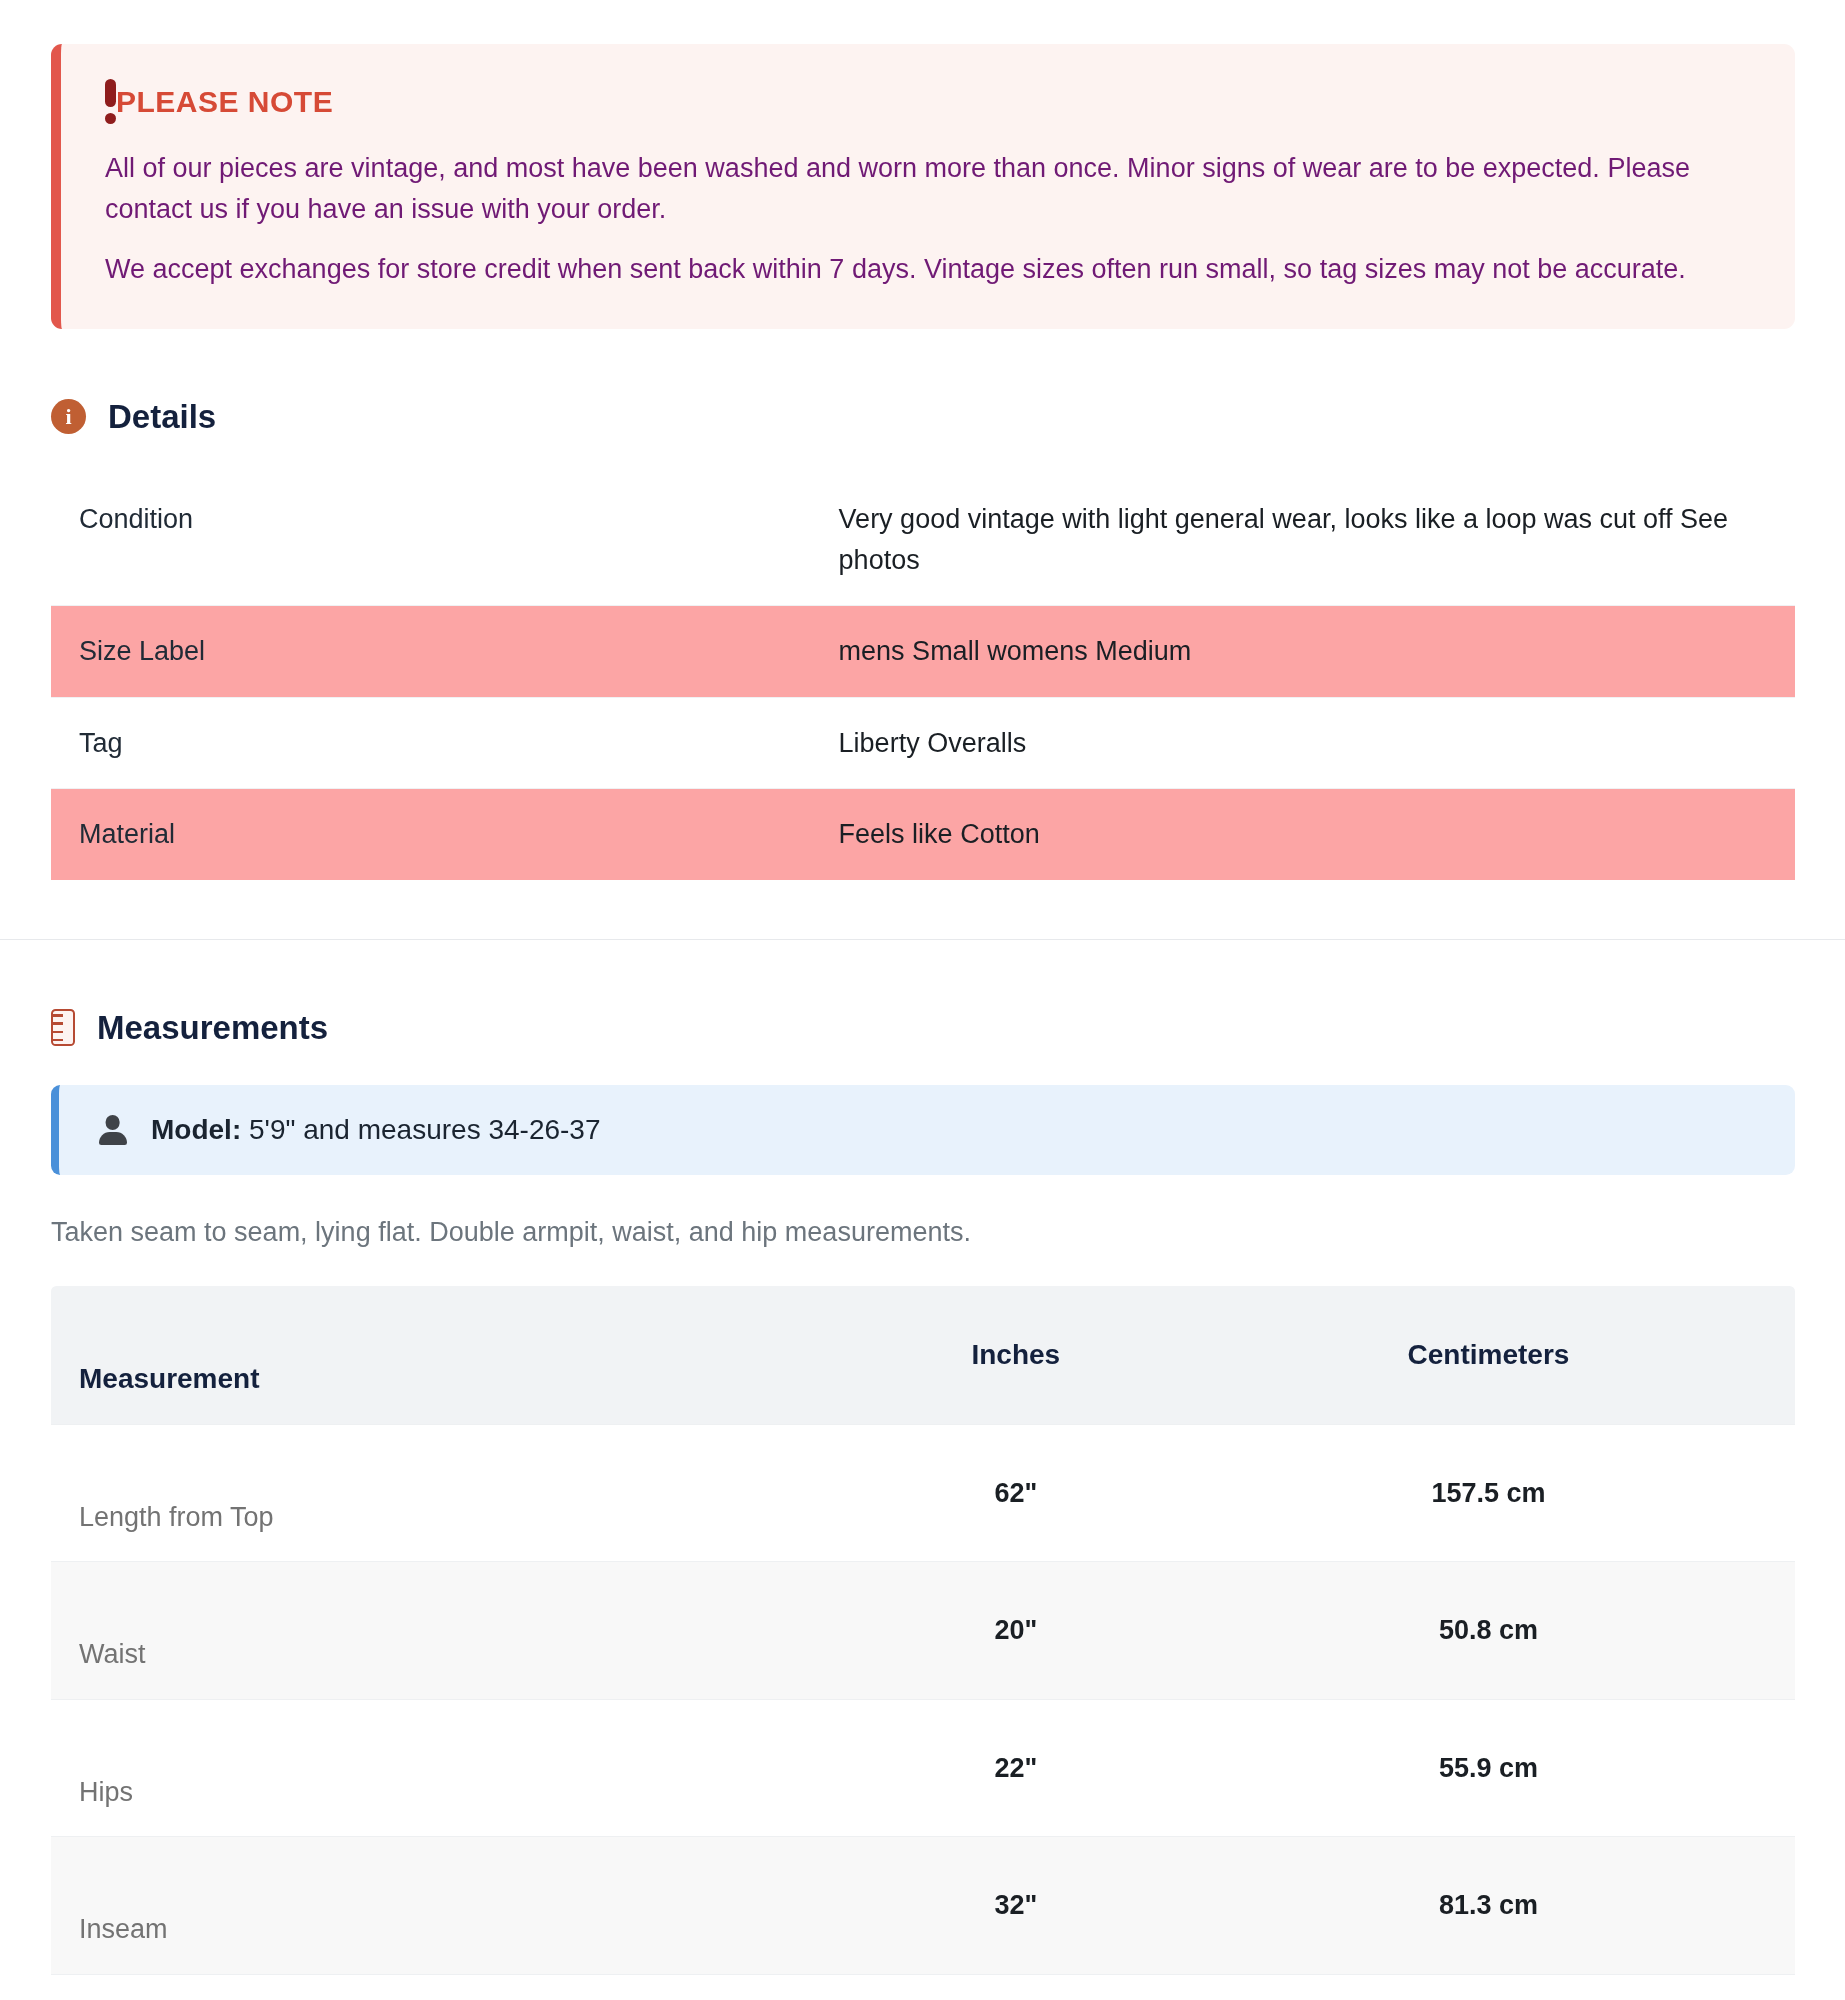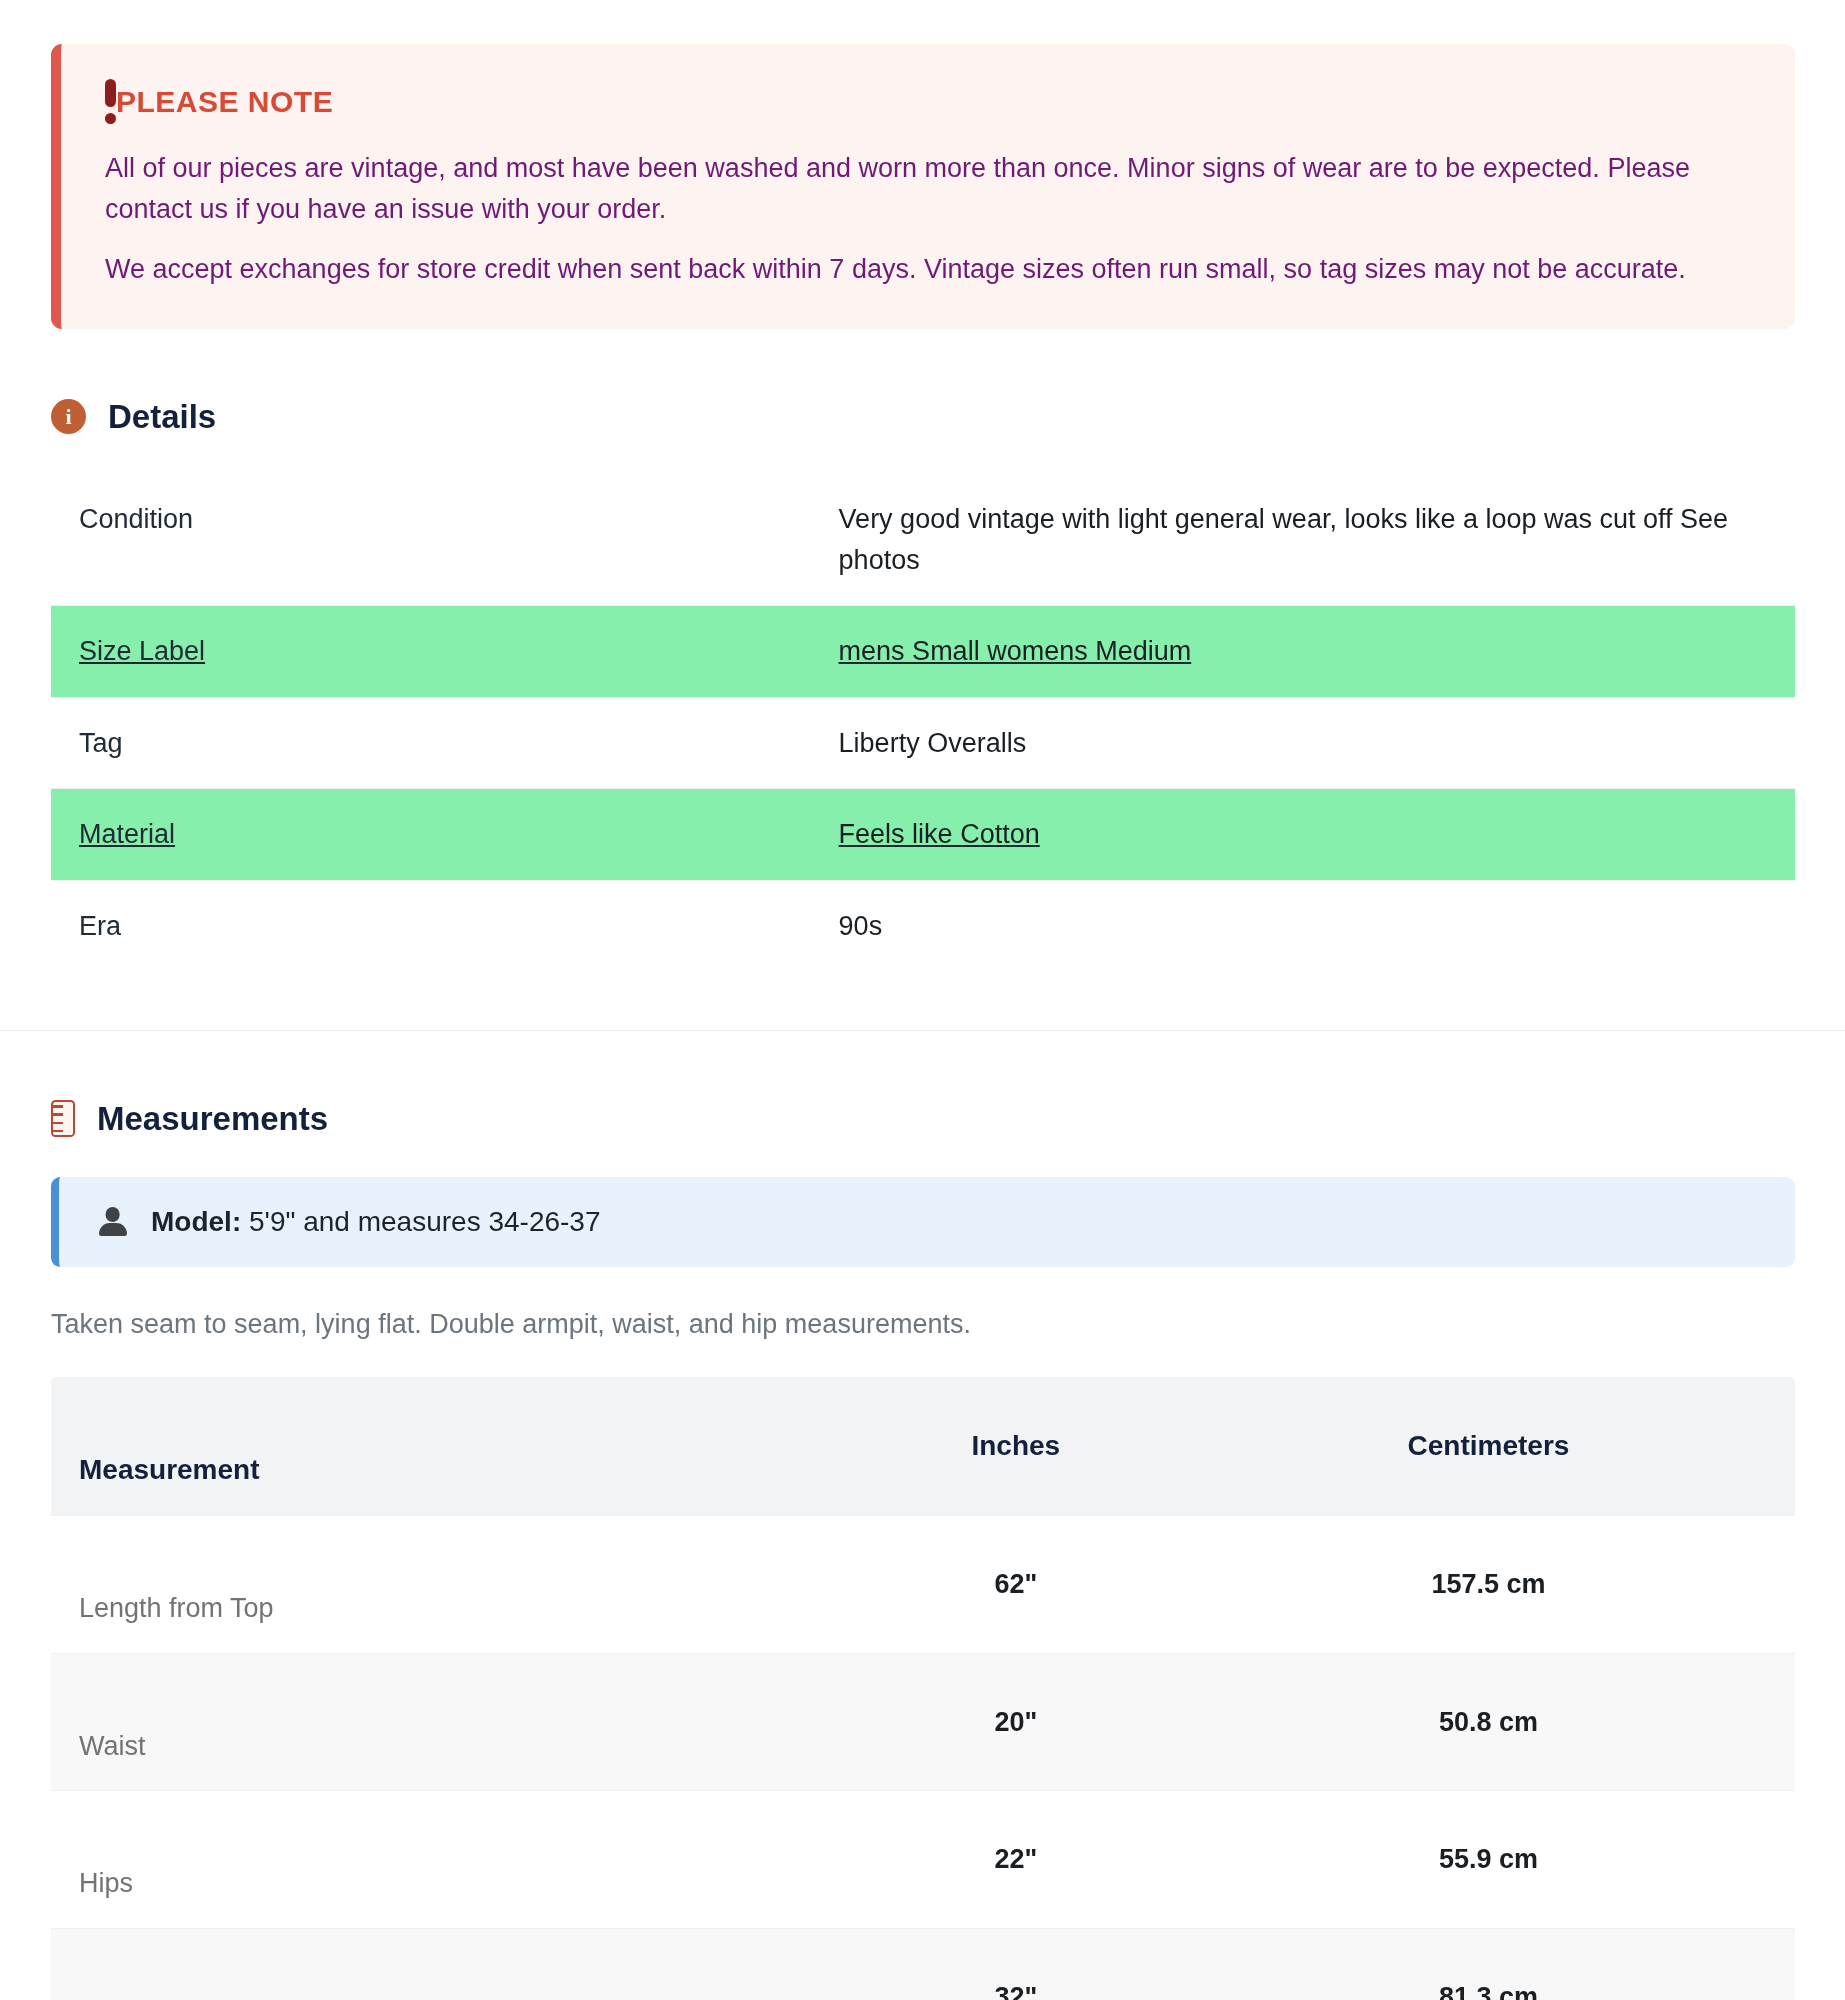--- a/index.html
+++ b/index.html
@@ -48,21 +48,21 @@
   }
   .ruler-icon::before {
     content: ""; position: absolute; left: 0; top: 2.8px; bottom: 2.8px; width: 10px;
     background: repeating-linear-gradient(to bottom, #b64a33 0 2.8px, transparent 2.8px 8.3px);
   }
 
   
   .kv-table { width: 100%; }
   .kv-row { display: flex; align-items: flex-start; padding: 25px 28px; border-top: 0.9px solid #f0f1f3; }
   .kv-row:first-child { border-top: none; }
-  .kv-row.alt { background: #86efac; text-decoration: underline; }
+  .kv-row.alt { background: #fca5a5; }
   .kv-label { flex: 0 0 45%; font-weight: 500; color: #212b36; }
   .kv-value { flex: 1; color: #1a1f24; }
 
   .full-divider { border: 0; border-top: 1.8px solid #e7e9ec; margin: 59px -51px; }
 
   
   .model-box {
     background: #e8f2fc;
     border-left: 8.3px solid #4a90d9;
     border-radius: 9.2px;
@@ -130,24 +130,20 @@
       <div class="kv-value">mens Small womens Medium</div>
     </div>
     <div class="kv-row">
       <div class="kv-label">Tag</div>
       <div class="kv-value">Liberty Overalls</div>
     </div>
     <div class="kv-row alt">
       <div class="kv-label">Material</div>
       <div class="kv-value">Feels like Cotton</div>
     </div>
-    <div class="kv-row">
-      <div class="kv-label">Era</div>
-      <div class="kv-value">90s</div>
-    </div>
   </div>
 
   <hr class="full-divider">
 
   <div class="section-head">
     <span class="ruler-icon"></span>
     <span class="section-title">Measurements</span>
   </div>
 
   <div class="model-box">

